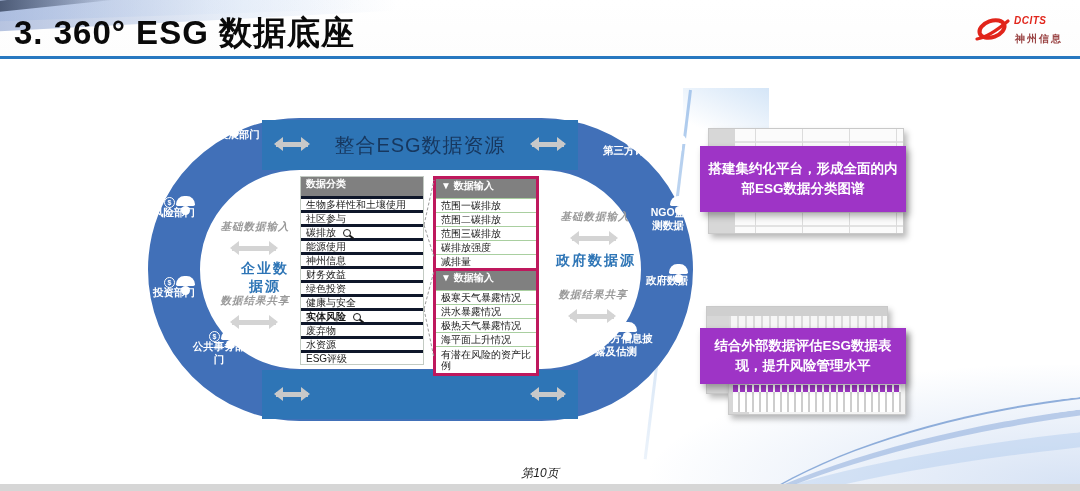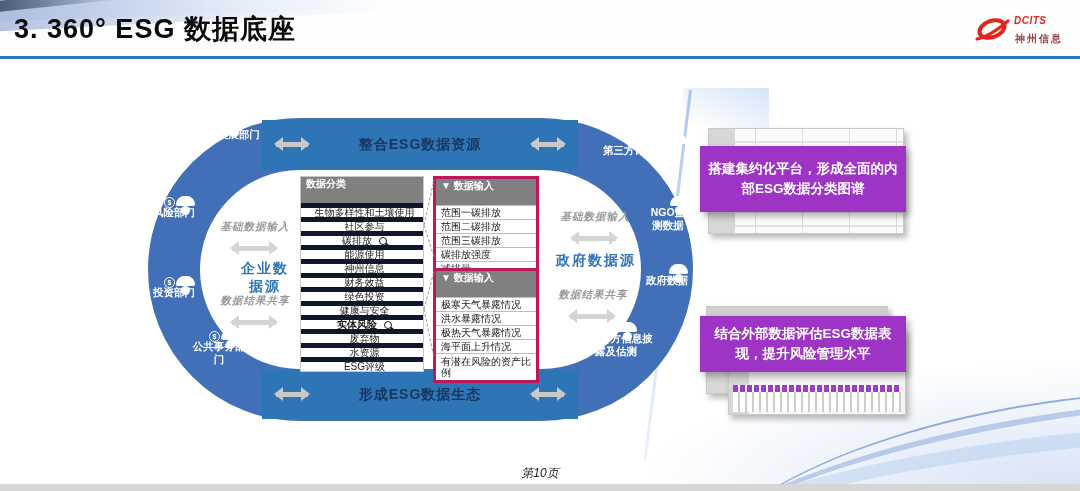--- a/index.html
+++ b/index.html
@@ -10,21 +10,21 @@
   
   .hdr-band { position:absolute; left:0; top:0; width:1080px; height:57px; background:linear-gradient(180deg,#ffffff 0%,#fdfdfd 100%); }
   .swoosh-tl  { position:absolute; left:-70px; top:-26px; width:570px; height:46px;
                 background:linear-gradient(96deg, rgba(96,124,186,0.55), rgba(188,208,238,0.30) 55%, rgba(255,255,255,0) 82%);
                 transform:rotate(-3deg); border-radius:0 0 140px 30px; }
   .swoosh-tl2 { position:absolute; left:-40px; top:-8px; width:500px; height:22px;
                 background:linear-gradient(96deg, rgba(150,175,220,0.45), rgba(210,225,245,0.25) 50%, rgba(255,255,255,0) 80%);
                 transform:rotate(-2deg); border-radius:0 0 120px 40px; }
   .dark-corner{ position:absolute; left:-10px; top:-5px; width:130px; height:11px;
                 background:linear-gradient(95deg,#45536e, rgba(110,130,170,0)); transform:rotate(-6deg); }
-  .page-title { position:absolute; left:14px; top:11px; font-size:27px; font-weight:bold; color:#0a0a0a; letter-spacing:1px; }
+  .page-title { position:absolute; left:14px; top:11px; font-size:33px; font-weight:bold; color:#0a0a0a; letter-spacing:1px; }
   .hdr-line   { position:absolute; left:0; top:56px; width:1080px; height:3px; background:#2778C0; }
 
   .logo { position:absolute; right:14px; top:12px; width:92px; height:38px; }
   .logo-swoosh { position:absolute; left:0; top:2px; }
   .logo-text { position:absolute; left:40px; top:3px; font-size:10px; font-weight:bold; font-style:italic; color:#E1251B; letter-spacing:0.5px; }
   .logo-sub  { position:absolute; left:41px; top:20px; font-size:10px; font-weight:bold; color:#9a4444; letter-spacing:2px; }
 
   
   .diag-line { position:absolute; left:689px; top:90px; width:3px; height:372px; transform:rotate(7deg); transform-origin:top center;
                background:linear-gradient(180deg, rgba(165,197,235,0.95), rgba(200,220,242,0.35)); }
@@ -36,45 +36,45 @@
   .curve.c3 { left:590px; top:452px; width:530px; height:130px; border-top:15px solid rgba(150,185,232,0.30); transform:rotate(-5deg); }
   .wash { position:absolute; right:0; bottom:6px; width:430px; height:120px;
           background:radial-gradient(ellipse at 100% 100%, rgba(120,160,220,0.30), rgba(255,255,255,0) 72%); }
   .bottom-strip { position:absolute; left:0; bottom:0; width:1080px; height:7px; background:#d6d6d6; }
 
   
   .ring { position:absolute; left:148px; top:118px; width:545px; height:303px; border:52px solid #4170B8; border-radius:152px; }
   .hbar { position:absolute; left:262px; width:316px; background:#2E75B6; display:flex; align-items:center; justify-content:center; }
   .hbar.top { top:120px; height:50px; }
   .hbar.bot { top:370px; height:49px; }
-  .hbar .bar-label { color:#17375E; font-size:14px; font-weight:bold; letter-spacing:1px; }
+  .hbar .bar-label { color:#17375E; font-size:20px; font-weight:normal; letter-spacing:1px; }
 
   
   .darrow { position:absolute; height:5px; --ac:#c9c9c9; background:var(--ac); }
   .darrow::before { content:""; position:absolute; left:-9px; top:-5px; border:7px solid transparent; border-right:9px solid var(--ac); }
   .darrow::after  { content:""; position:absolute; right:-9px; top:-5px; border:7px solid transparent; border-left:9px solid var(--ac); }
 
   
   .actor { position:absolute; text-align:center; color:#fff; font-weight:bold; font-size:10.5px; line-height:1.2; }
   .person { position:relative; width:26px; height:22px; margin:0 auto 2px; }
   .person .p-head { position:absolute; left:7px; top:0; width:9px; height:9px; border-radius:50%; background:#fff; }
   .person .p-body { position:absolute; left:2px; bottom:0; width:19px; height:10px; border-radius:10px 10px 2px 2px; background:#fff; }
   .person .badge  { position:absolute; right:-1px; bottom:-2px; width:11px; height:11px; border:1px solid #fff; border-radius:50%;
                     font-size:7px; line-height:9px; color:#fff; text-align:center; font-weight:bold; }
 
   
   .flow-label { position:absolute; color:#9a9a9a; font-size:10.5px; font-style:italic; font-weight:bold; text-align:center; letter-spacing:1px; }
   .source-label { position:absolute; color:#2E75B6; font-size:14px; font-weight:bold; text-align:center; letter-spacing:2px; }
 
   
   .tbl { position:absolute; background:#fff; font-size:10px; color:#1a1a1a; }
-  .tbl .t-hdr { background:#808080; color:#fff; font-weight:bold; height:26px; line-height:14px; padding-left:5px; white-space:nowrap; }
+  .tbl .t-hdr { background:#808080; color:#fff; font-weight:bold; height:19px; line-height:14px; padding-left:5px; white-space:nowrap; }
   .tbl .t-row { height:14px; line-height:13px; padding-left:5px; white-space:nowrap; display:flex; align-items:center; }
   .tbl-class { left:300px; top:176px; width:124px; border:1px solid #c3cbc3; }
-  .tbl-class .t-row { border-top:5px solid #0f172a;justify-content:center; }
+  .tbl-class .t-row { border-top:3px solid #0f172a; }
   .tbl-in { left:433px; top:176px; width:106px; border:3px solid #be185d; }
   .tbl-in .t-row { border-top:1px solid #a9cfa0; }
   .tbl-in2 { top:268px; }
   .t-row.bold { font-weight:bold; }
   .t-row.wrap { height:auto; white-space:normal; line-height:11px; padding:2px 2px 2px 5px; }
 
   .mag { position:relative; display:inline-block; width:8px; height:8px; border:1.5px solid #1a1a1a; border-radius:50%; margin-left:7px; flex:0 0 auto; }
   .mag::after { content:""; position:absolute; width:5px; height:2px; background:#1a1a1a; right:-4px; bottom:-2px; transform:rotate(40deg); }
 
   .connectors { position:absolute; left:0; top:0; width:1080px; height:491px; pointer-events:none; }
@@ -97,21 +97,21 @@
        linear-gradient(90deg, #d7d7d7 0 20px, rgba(0,0,0,0) 20px),
        #f4f4f4; }
   .thumb-2f .bars-purple { position:absolute; left:4px; right:4px; bottom:22px; height:7px;
        background:repeating-linear-gradient(90deg,#a239c9 0 5px,#ffffff 5px 7px); }
   .thumb-2f .bars { position:absolute; left:4px; right:4px; bottom:2px; height:20px;
        background:repeating-linear-gradient(90deg,#ffffff 0 5px,#cdcdcd 5px 7px); }
   .callout { position:absolute; width:206px; background:#9E34C6; color:#fff; font-weight:bold; font-size:13.5px; line-height:1.5;
              text-align:center; display:flex; align-items:center; justify-content:center; padding:7px 8px;
              box-shadow:3px 4px 7px rgba(0,0,0,0.32); }
   .callout-1 { left:700px; top:146px; min-height:66px; }
-  .callout-2 { left:700px; top:316px; min-height:56px; }
+  .callout-2 { left:700px; top:328px; min-height:56px; }
 
   
   .page-num { position:absolute; left:0; right:0; top:465px; text-align:center; font-size:12px; font-style:italic; color:#222; }
 </style>
 </head>
 <body>
 
 <div id="slide">
 
   <div class="hdr-band">
@@ -144,21 +144,20 @@
 
   <div class="ring"></div>
 
   <div class="hbar top">
     <span class="darrow" style="left:14px; top:22px; width:32px;"></span>
     <span class="bar-label">整合ESG数据资源</span>
     <span class="darrow" style="right:14px; top:22px; width:32px;"></span>
   </div>
   <div class="hbar bot">
     <span class="darrow" style="left:14px; top:22px; width:32px;"></span>
-    <span class="bar-label">形成ESG数据生态</span>
     <span class="darrow" style="right:14px; top:22px; width:32px;"></span>
   </div>
 
   <div class="actor" style="left:186px; top:128px; width:74px;">
     <span class="person"><span class="p-head"></span><span class="p-body"></span><span class="badge">$</span></span>
     <div>可持续发展部门</div>
   </div>
   <div class="actor" style="left:152px; top:206px; width:44px;">
     <span class="person"><span class="p-head"></span><span class="p-body"></span><span class="badge">$</span></span>
     <div>风险部门</div>

